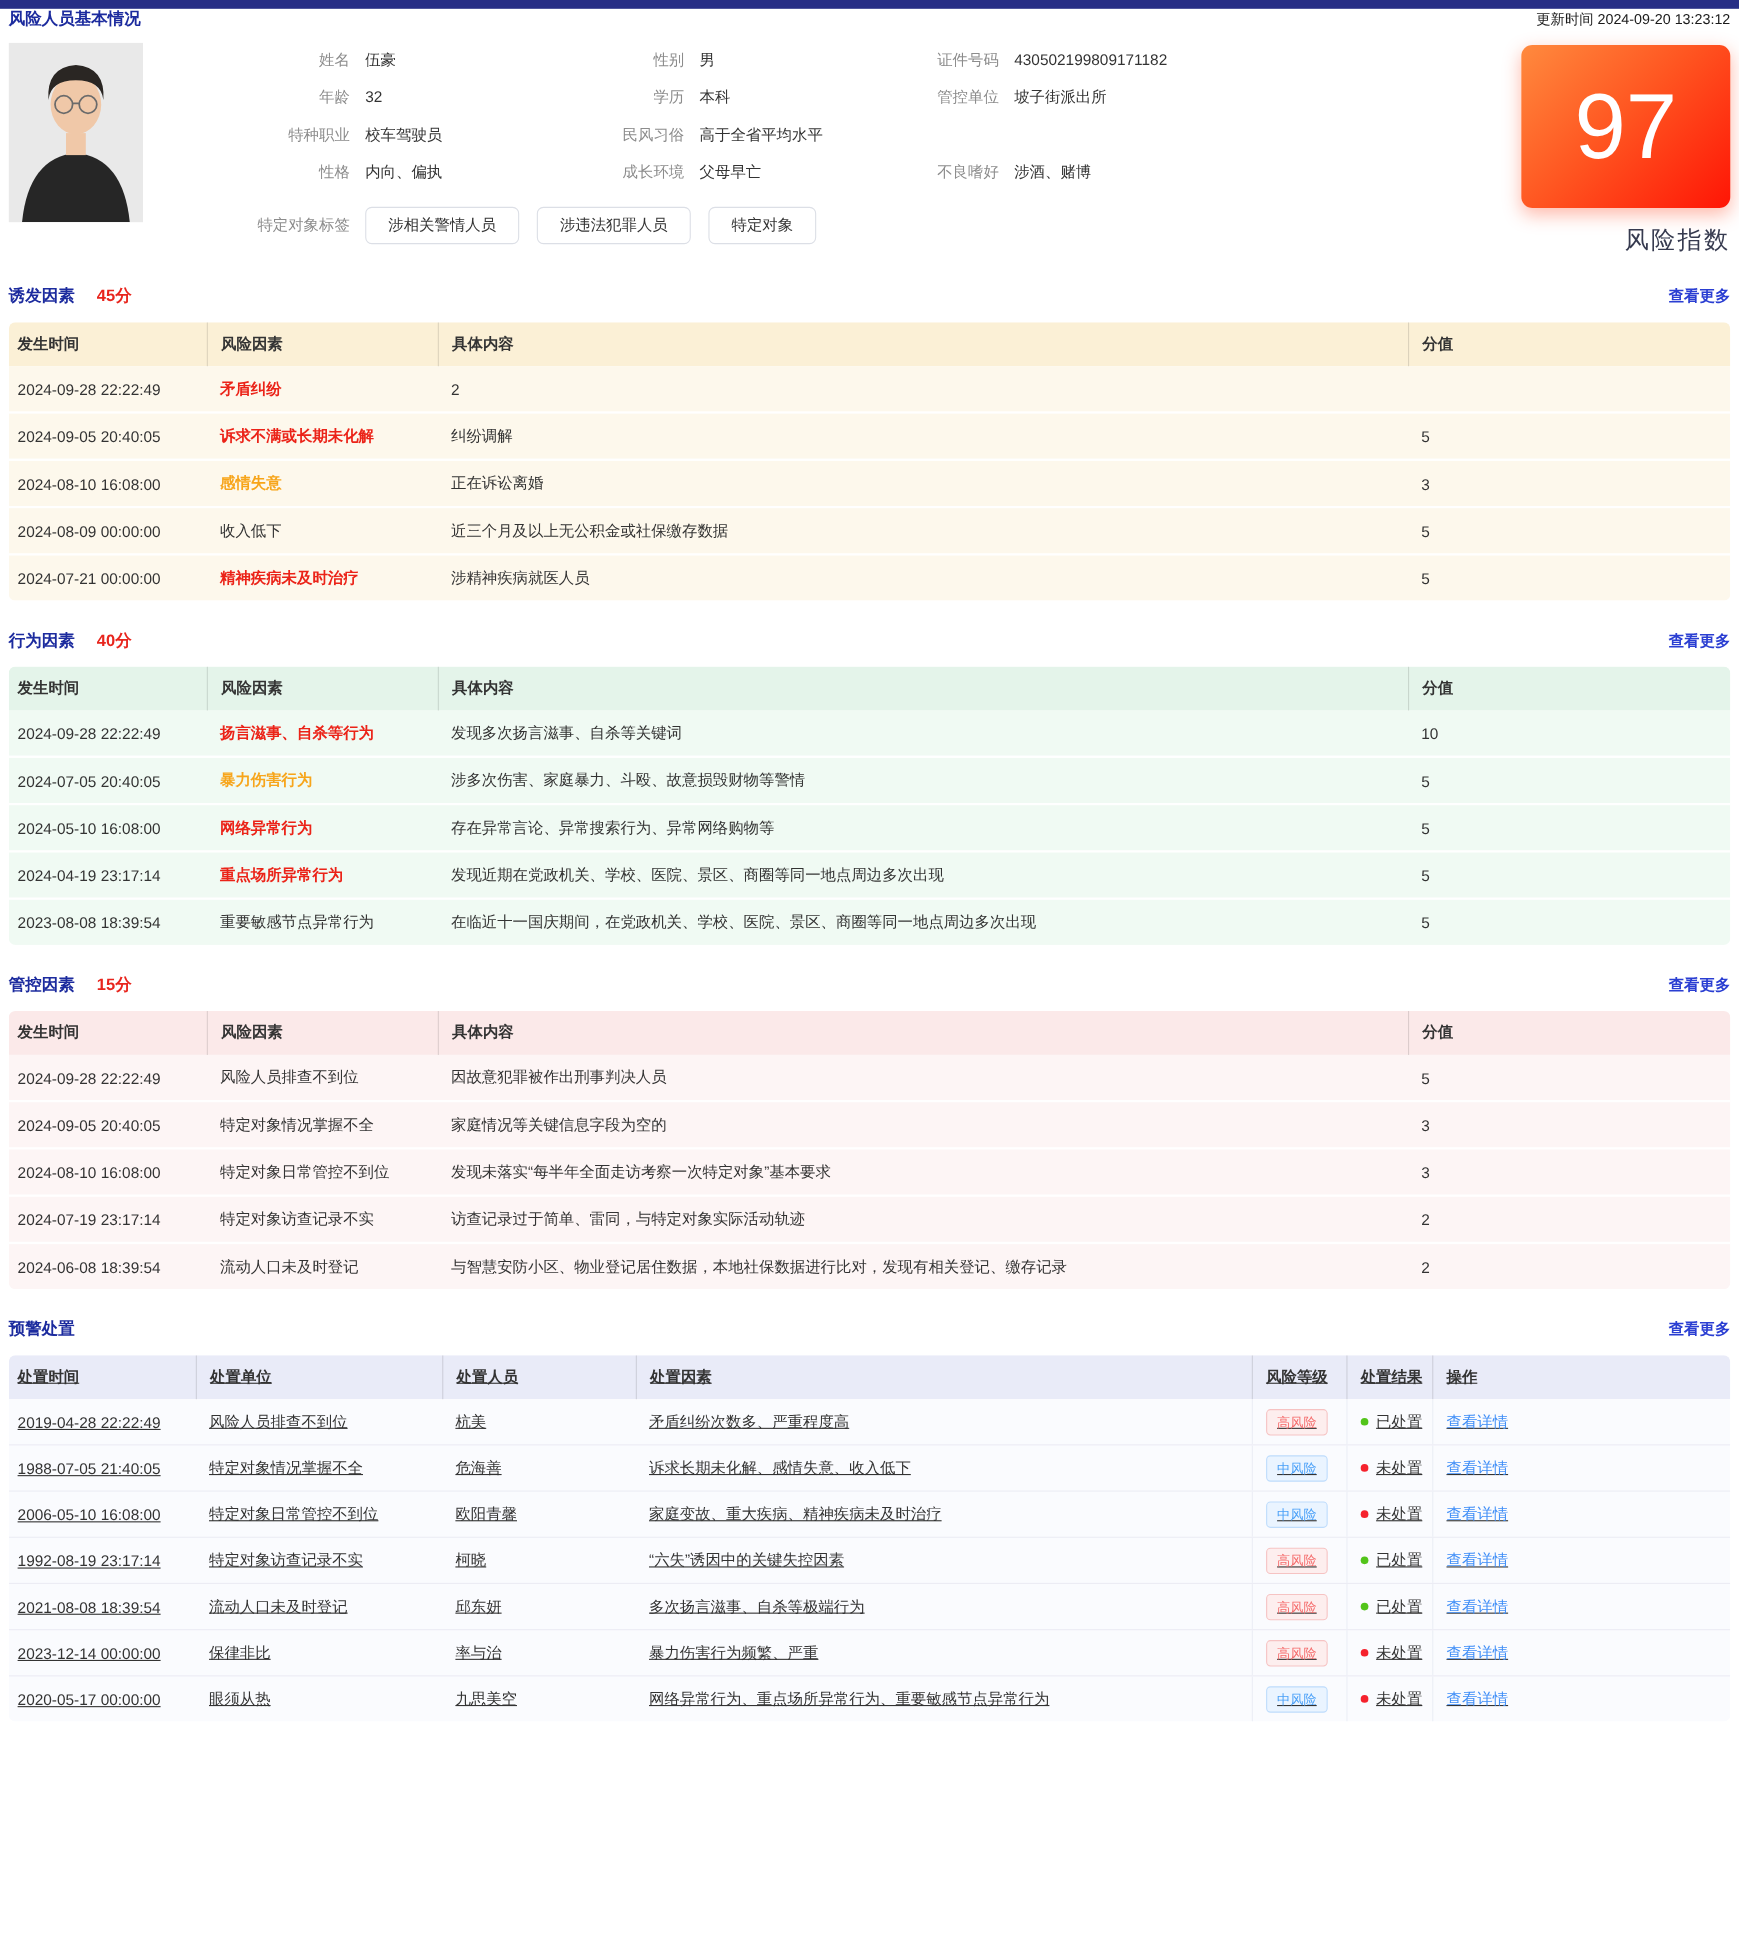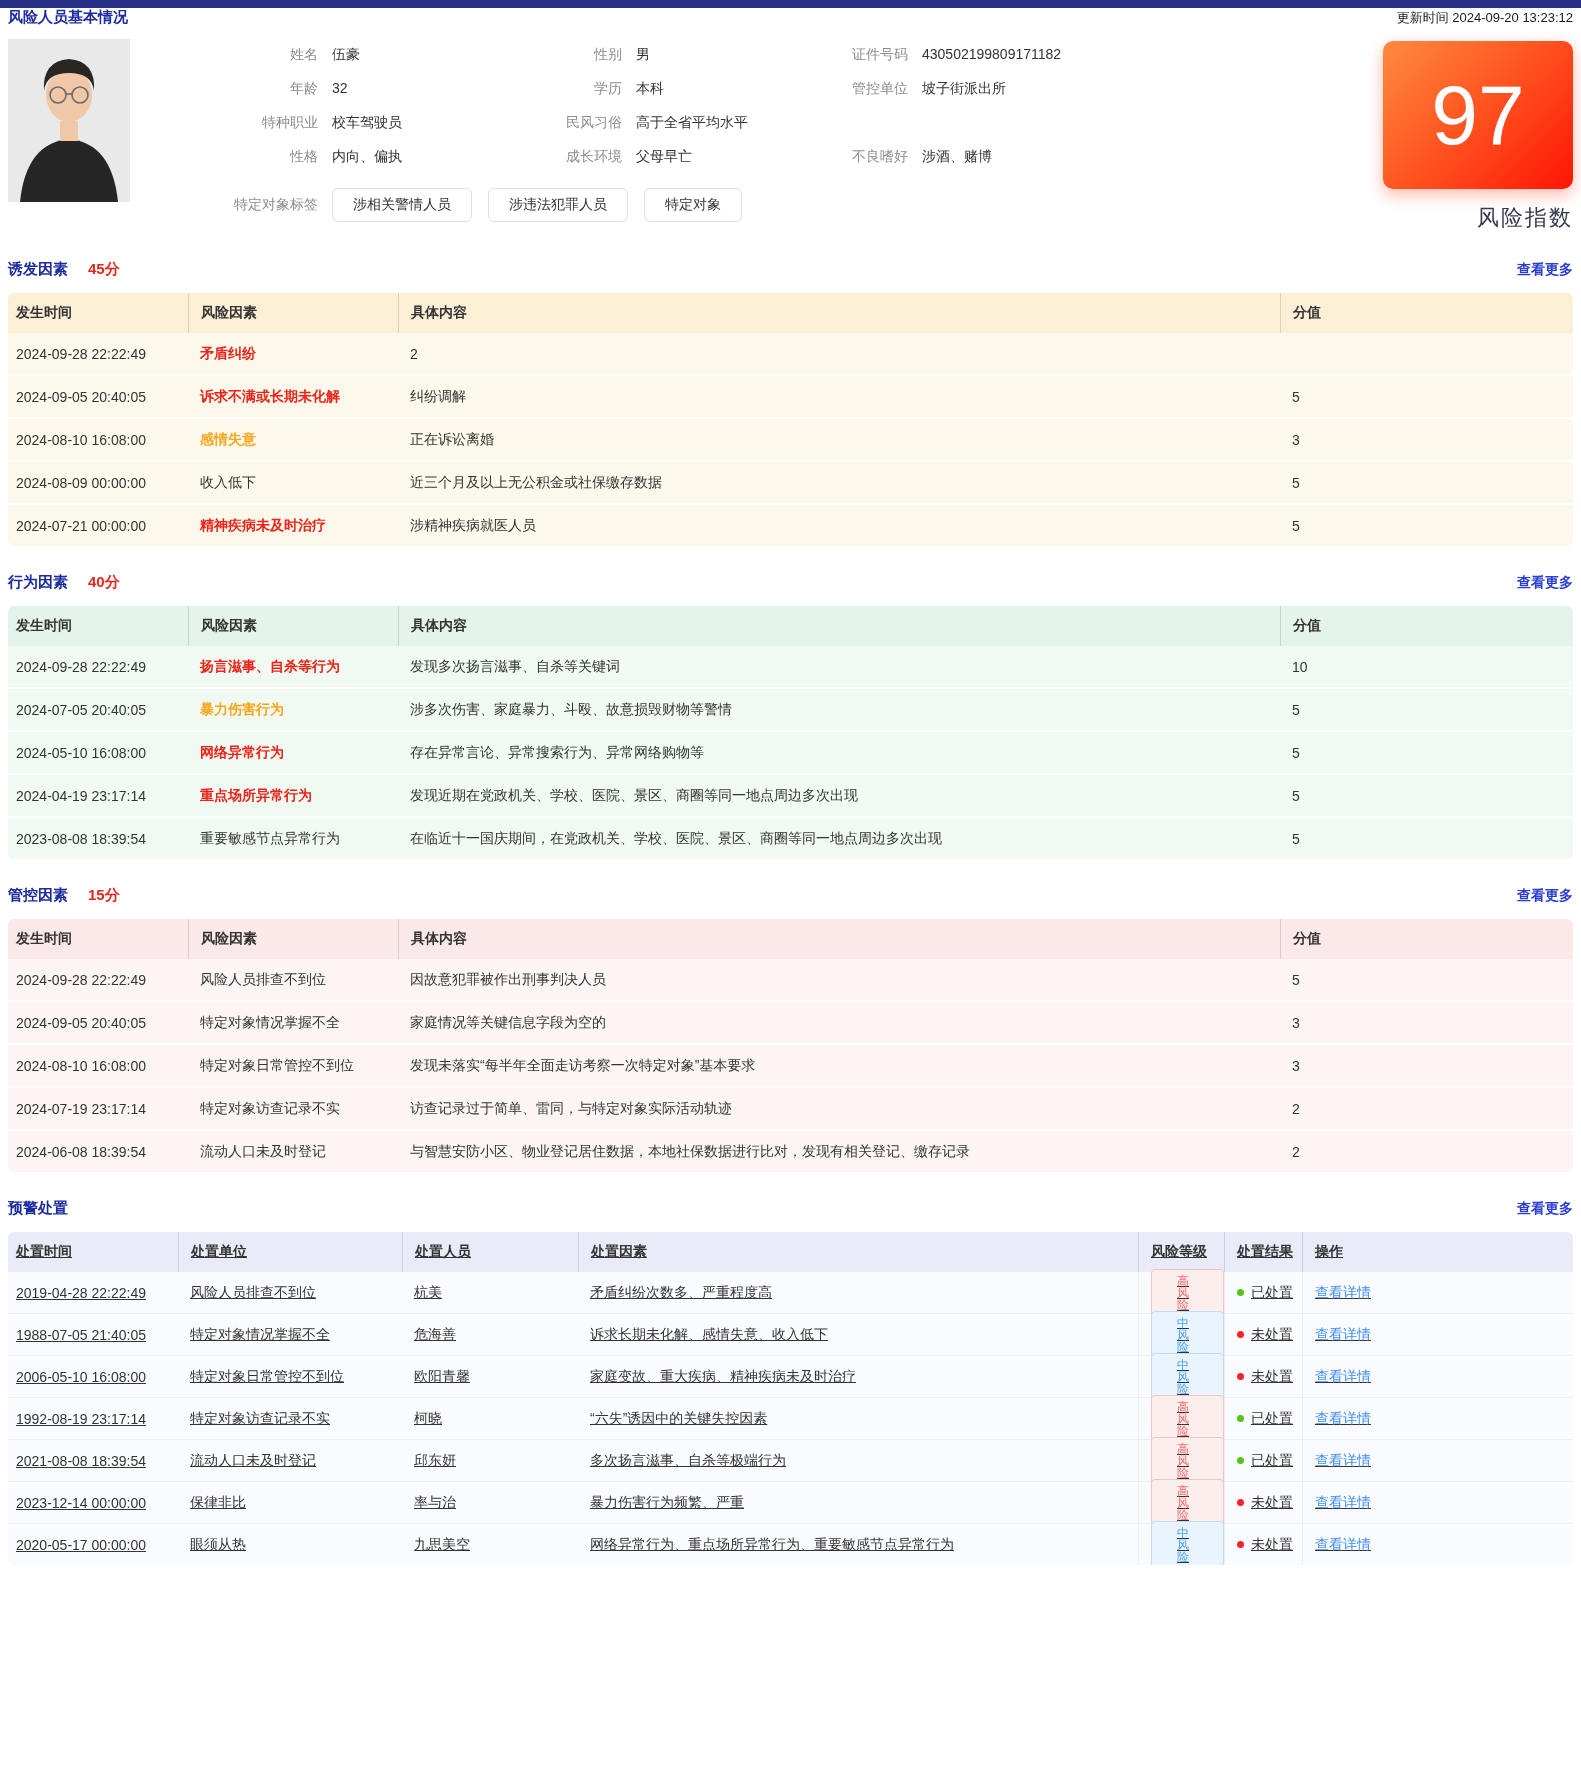--- a/index.html
+++ b/index.html
@@ -68,21 +68,21 @@
   .factor-red    { color:#eb2318; font-weight:bold; }
   .factor-orange { color:#f7a51b; font-weight:bold; }
   .factor-default{ color:#333; }
 
   
   .theme-lavender .thead { background:#e9ebf8; }
   .theme-lavender .trow  { background:#fafbfe; }
   .theme-lavender .trow + .trow { border-top:1px solid #ececf4; }
   .theme-lavender .td.sep { border-left:1px solid #eceef5; height:41px; }
 
-  .badge { display:inline-block; font-size:12px; line-height:1; padding:5px 25px; border-radius:4px; }
+  .badge { display:inline-block; font-size:12px; line-height:1; padding:5px 9px; border-radius:4px; }
   .badge-high   { color:#f56c6c; background:#fdeeee; border:1px solid #f6c3c3; }
   .badge-medium { color:#4aa0f8; background:#eaf4ff; border:1px solid #bedcfc; }
   .dot { display:inline-block; width:7px; height:7px; border-radius:50%; margin-right:7px; }
   .dot-done    { background:#52c41a; }
   .dot-pending { background:#f5222d; }
   .detail-link { color:#3f8ef7; font-size:14px; cursor:pointer; }
 </style>
 </head>
 <body>
 

